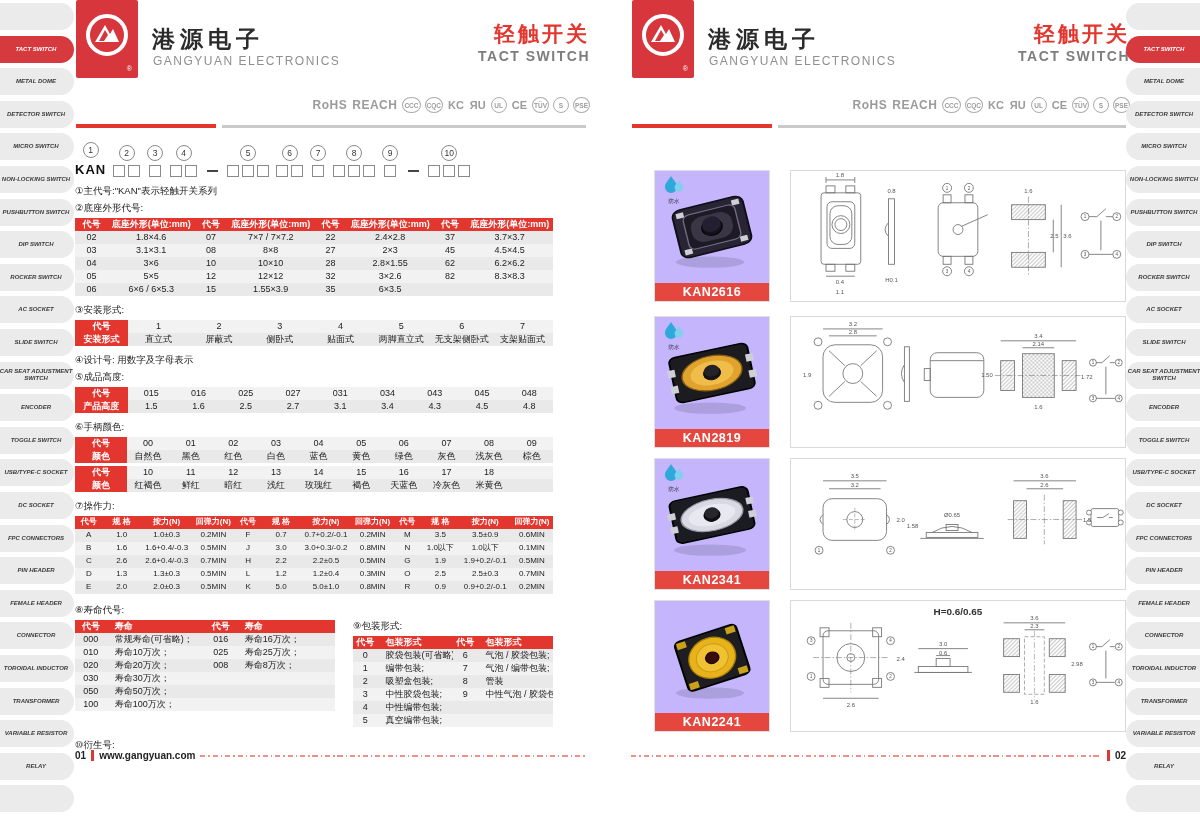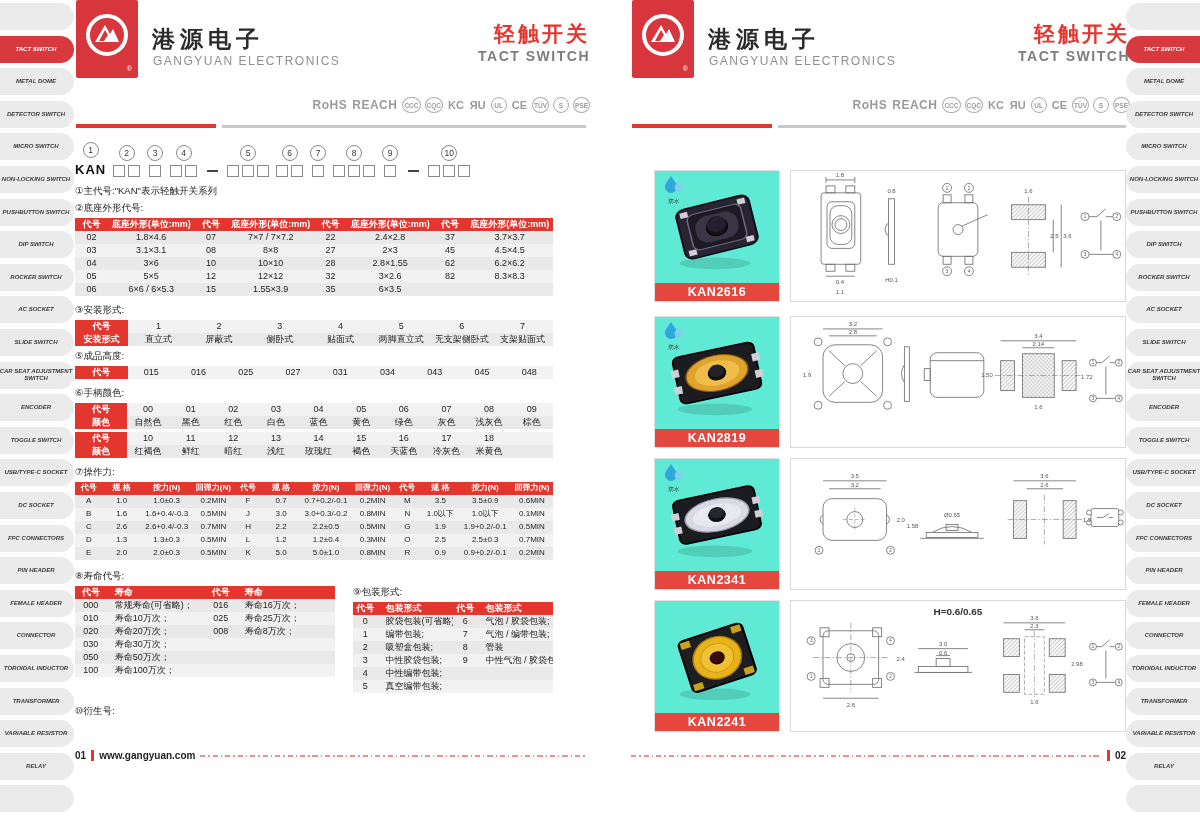--- a/index.html
+++ b/index.html
@@ -76,21 +76,21 @@
   .col-life{width:260px;} .col-pack{flex:1;}
 
   .pfoot{position:absolute;left:13px;right:16px;top:750px;display:flex;align-items:center;gap:5px;}
   .pno{font-size:10px;font-weight:bold;color:#222;}
   .rbar{width:3px;height:11px;background:#E3362E;}
   .site{font-size:10px;font-weight:bold;color:#222;}
   .dotline{flex:1;height:2px;background:repeating-linear-gradient(90deg,#EE8F8C 0,#EE8F8C 5px,transparent 5px,transparent 8px,#EE8F8C 8px,#EE8F8C 9.5px,transparent 9.5px,transparent 12.5px);}
 
   
   .prow{position:absolute;left:0;width:100%;height:136px;}
-  .card{position:absolute;left:36px;top:2px;width:126px;height:132px;border:1px solid #e0e0e0;background:#5eead4;box-sizing:border-box;}
+  .card{position:absolute;left:36px;top:2px;width:116px;height:132px;border:1px solid #e0e0e0;background:#c4b5fd;box-sizing:border-box;}
   .photo{position:absolute;left:0;right:0;top:0;bottom:18px;display:flex;align-items:center;justify-content:center;}
   .pband{position:absolute;left:0;right:0;bottom:0;height:18px;background:#E5473F;color:#fff;font-weight:bold;
          font-size:12.5px;display:flex;align-items:center;justify-content:center;letter-spacing:0.5px;}
   .wp{position:absolute;left:5px;top:4px;width:28px;text-align:center;z-index:2;}
   .wp-label{font-size:5.5px;color:#333;display:block;margin-top:-1px;}
   .panel{position:absolute;left:172px;top:2px;width:336px;height:132px;border:1px solid #d9d9d9;background:#fff;box-sizing:border-box;}
   svg.draw{width:100%;height:100%;display:block;}
   .dim{font-size:6px;fill:#555;}
   .pin{font-size:4.5px;fill:#555;}
   .htitle{font-size:10px;font-weight:bold;fill:#333;}
@@ -362,35 +362,48 @@
                 <td>侧卧式</td>
                 <td>贴面式</td>
                 <td>两脚直立式</td>
                 <td>无支架侧卧式</td>
                 <td>支架贴面式</td>
               </tr>
             </tbody>
           </table>
         </div>
 
+      <div class="note">④设计号: 用数字及字母表示</div>
       <div class="note tight">⑤成品高度:</div>
       <div class="dt t-height">
           <table>
             <tbody>
               <tr>
                 <td class="hd">代号</td>
                 <td>015</td>
                 <td>016</td>
                 <td>025</td>
                 <td>027</td>
                 <td>031</td>
                 <td>034</td>
                 <td>043</td>
                 <td>045</td>
                 <td>048</td>
+              </tr>
+              <tr>
+                <td class="hd">产品高度</td>
+                <td>1.5</td>
+                <td>1.6</td>
+                <td>2.5</td>
+                <td>2.7</td>
+                <td>3.1</td>
+                <td>3.4</td>
+                <td>4.3</td>
+                <td>4.5</td>
+                <td>4.8</td>
               </tr>
             </tbody>
           </table>
         </div>
 
       <div class="note">⑥手柄颜色:</div>
       <div class="dt t-color">
           <table>
             <tbody>
               <tr>

